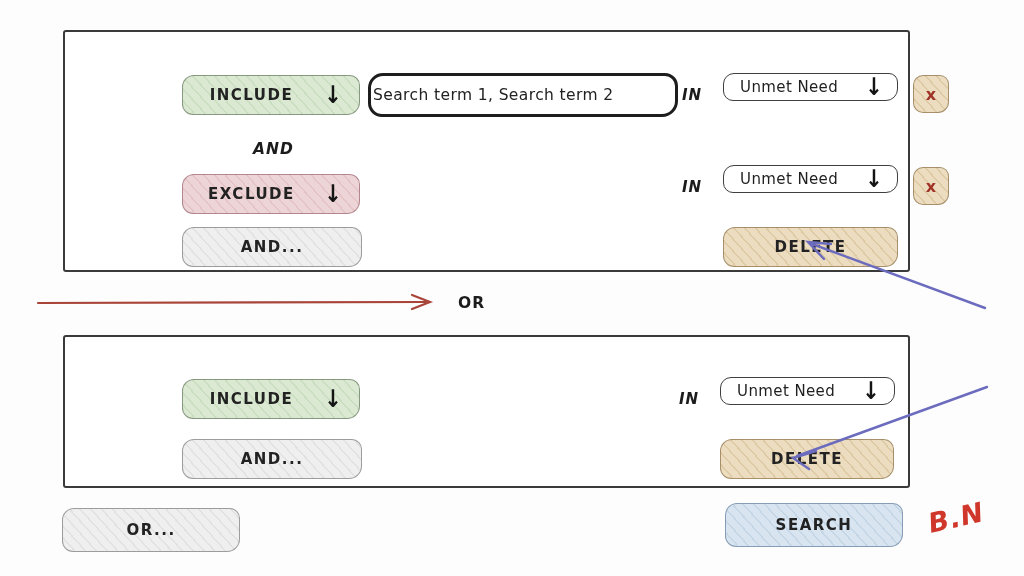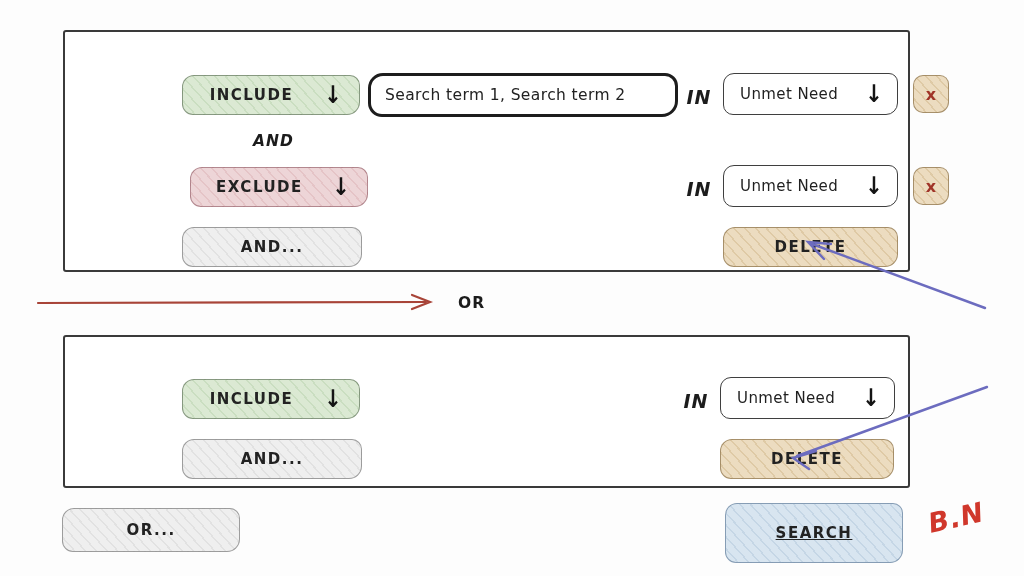--- a/index.html
+++ b/index.html
@@ -79,42 +79,41 @@
   .term-input {
     position: absolute;
     left: 303px;
     width: 310px;
     height: 44px;
     border: 3px solid #1d1d1d;
     border-radius: 15px 13px 16px 14px;
     background: #fff;
     display: flex;
     align-items: center;
-    padding: 0 14px;
+    padding: 0 2px;
     font-size: 15.5px;
     font-weight: 500;
     letter-spacing: 0.4px;
     color: #222;
   }
 
   .in-label {
     position: absolute;
     width: 34px;
-    text-align: center;
-    font-size: 19px;
+    font-size: 15px;
     font-weight: 700;
     font-style: italic;
     letter-spacing: 1px;
     color: #1c1c1c;
   }
 
   .field-dropdown {
     position: absolute;
     width: 175px;
-    height: 42px;
+    height: 28px;
     border: 1.7px solid #3f3f3f;
     border-radius: 11px 9px 12px 10px;
     background: #fff;
     display: flex;
     align-items: center;
     justify-content: space-between;
     padding: 0 14px 0 16px;
     font-size: 15px;
     font-weight: 500;
     letter-spacing: 0.4px;
@@ -142,21 +141,21 @@
     font-weight: 700;
     font-style: italic;
     letter-spacing: 1px;
     color: #1c1c1c;
   }
 
   .add-btn { left: 117px; width: 180px; height: 40px; }
   .delete-btn { width: 175px; height: 40px; }
 
   .or-add-btn { left: 62px; top: 508px; width: 178px; height: 44px; }
-  .search-btn { left: 725px; top: 503px; width: 178px; height: 60px; text-decoration: underline; }
+  .search-btn { left: 725px; top: 503px; width: 178px; height: 44px; }
 
   .signature {
     position: absolute;
     left: 928px;
     top: 502px;
     font-size: 27px;
     font-weight: 700;
     font-style: italic;
     color: #d0372b;
     transform: rotate(-13deg);
@@ -186,23 +185,23 @@
     </div>
     <div class="in-label" style="left: 617px; top: 54px;">IN</div>
     <div class="field-dropdown" style="left: 658px; top: 41px;">
       <span>Unmet Need</span>
       <span class="arrow-glyph">↓</span>
     </div>
     <div class="remove-btn hatch-tan" style="top: 43px;">
       <span>x</span>
     </div>
 
-    <div class="connector-label" style="left: 188px; top: 100px;">AND</div>
-
-    <div class="sketch-btn hatch-pink operator-btn" style="top: 135px; margin-left: 8px;">
+    <div class="connector-label" style="left: 188px; top: 108px;">AND</div>
+
+    <div class="sketch-btn hatch-pink operator-btn" style="top: 142px;">
       <span class="op-label">EXCLUDE</span>
       <span class="arrow-glyph">↓</span>
     </div>
     <div class="in-label" style="left: 617px; top: 146px;">IN</div>
     <div class="field-dropdown" style="left: 658px; top: 133px;">
       <span>Unmet Need</span>
       <span class="arrow-glyph">↓</span>
     </div>
     <div class="remove-btn hatch-tan" style="top: 135px;">
       <span>x</span>

